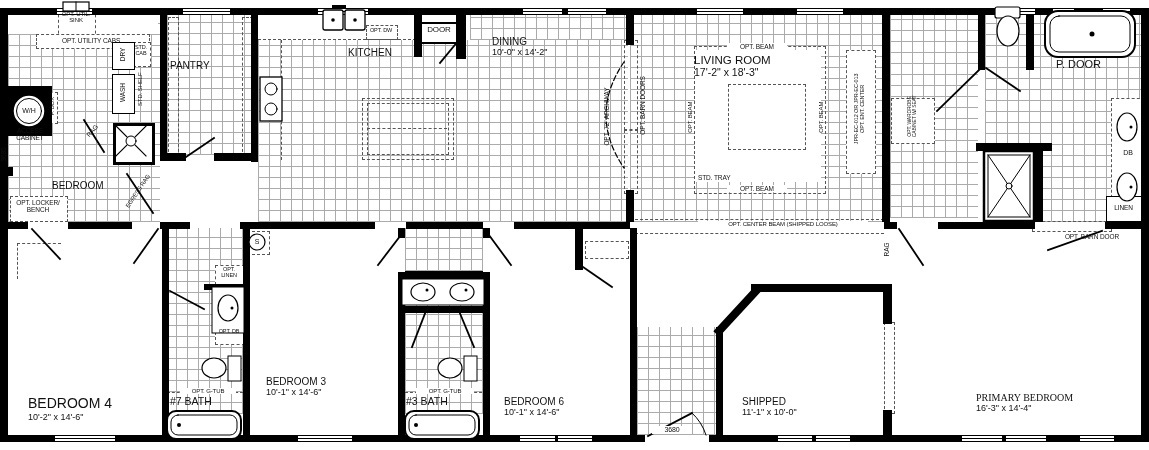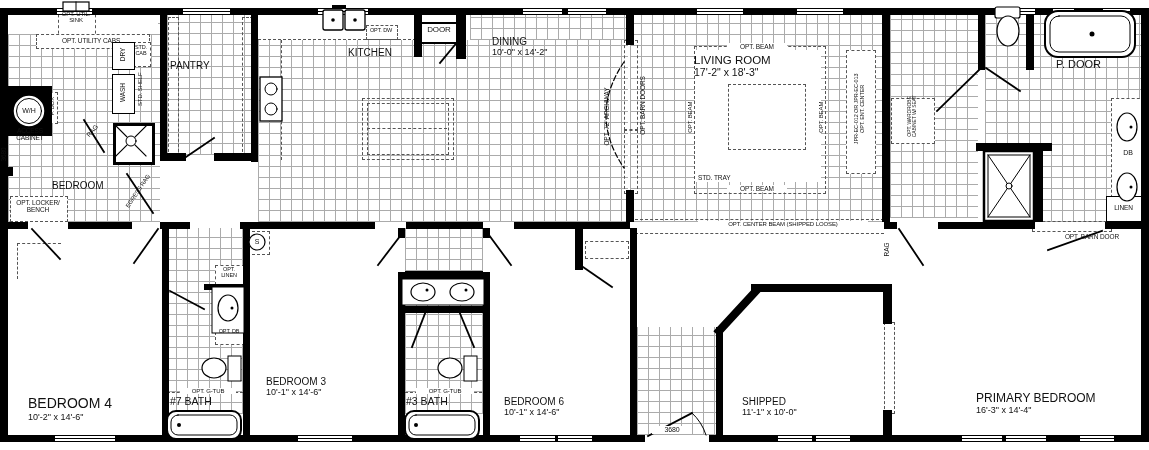--- a/index.html
+++ b/index.html
@@ -318,17 +318,17 @@
   <div class="room" style="left:504px;top:396px;width:126px;">
     <span class="nm" style="font-size:10px;">BEDROOM 6</span>
     <span class="dm" style="font-size:9px;">10'-1" x 14'-6"</span>
   </div>
   <div class="lbl nw wbg2" style="left:652px;top:426px;width:40px;font-size:7px;">3680</div>
   <div class="room" style="left:742px;top:396px;width:112px;">
     <span class="nm" style="font-size:10px;">SHIPPED</span>
     <span class="dm" style="font-size:9px;">11'-1" x 10'-0"</span>
   </div>
   <div class="room" style="left:976px;top:392px;width:168px;">
-    <span class="nm" style="font-size:12px;">PRIMARY BEDROOM</span>
+    <span class="nm" style="font-size:10px;font-family:Liberation Serif, serif;">PRIMARY BEDROOM</span>
     <span class="dm" style="font-size:9px;">16'-3" x 14'-4"</span>
   </div>
 
 </div>
 
 </body></html>

